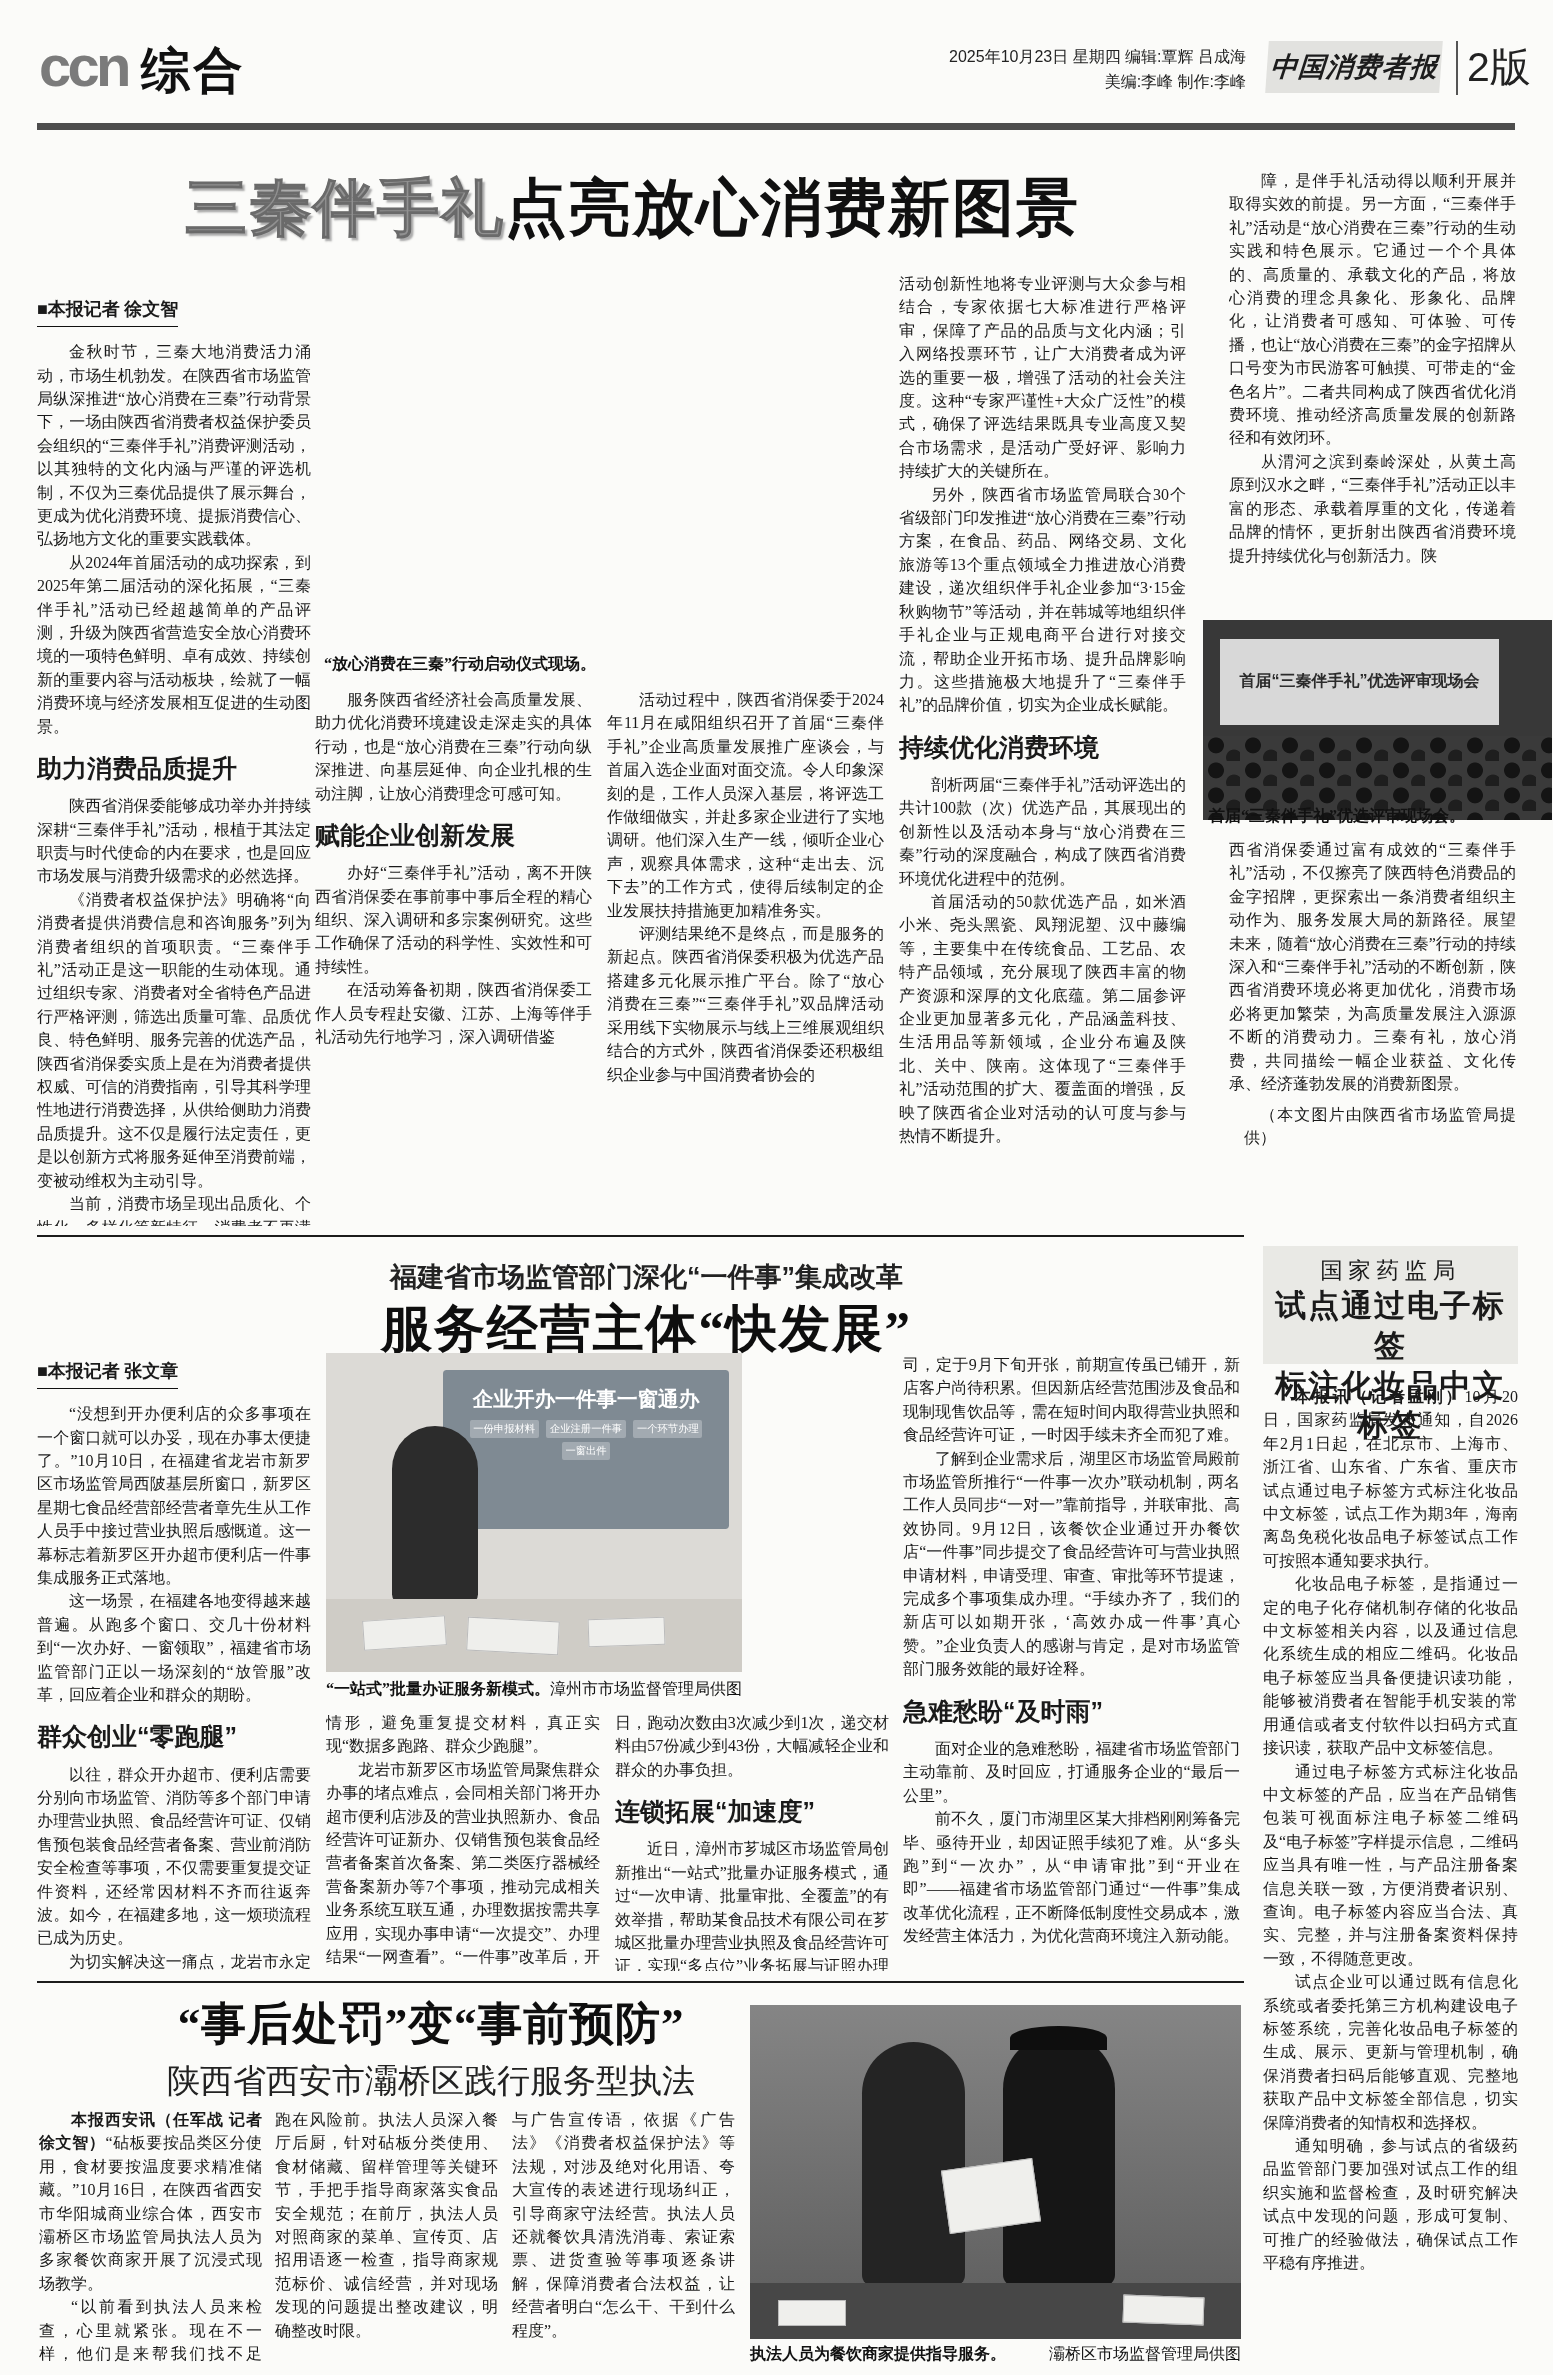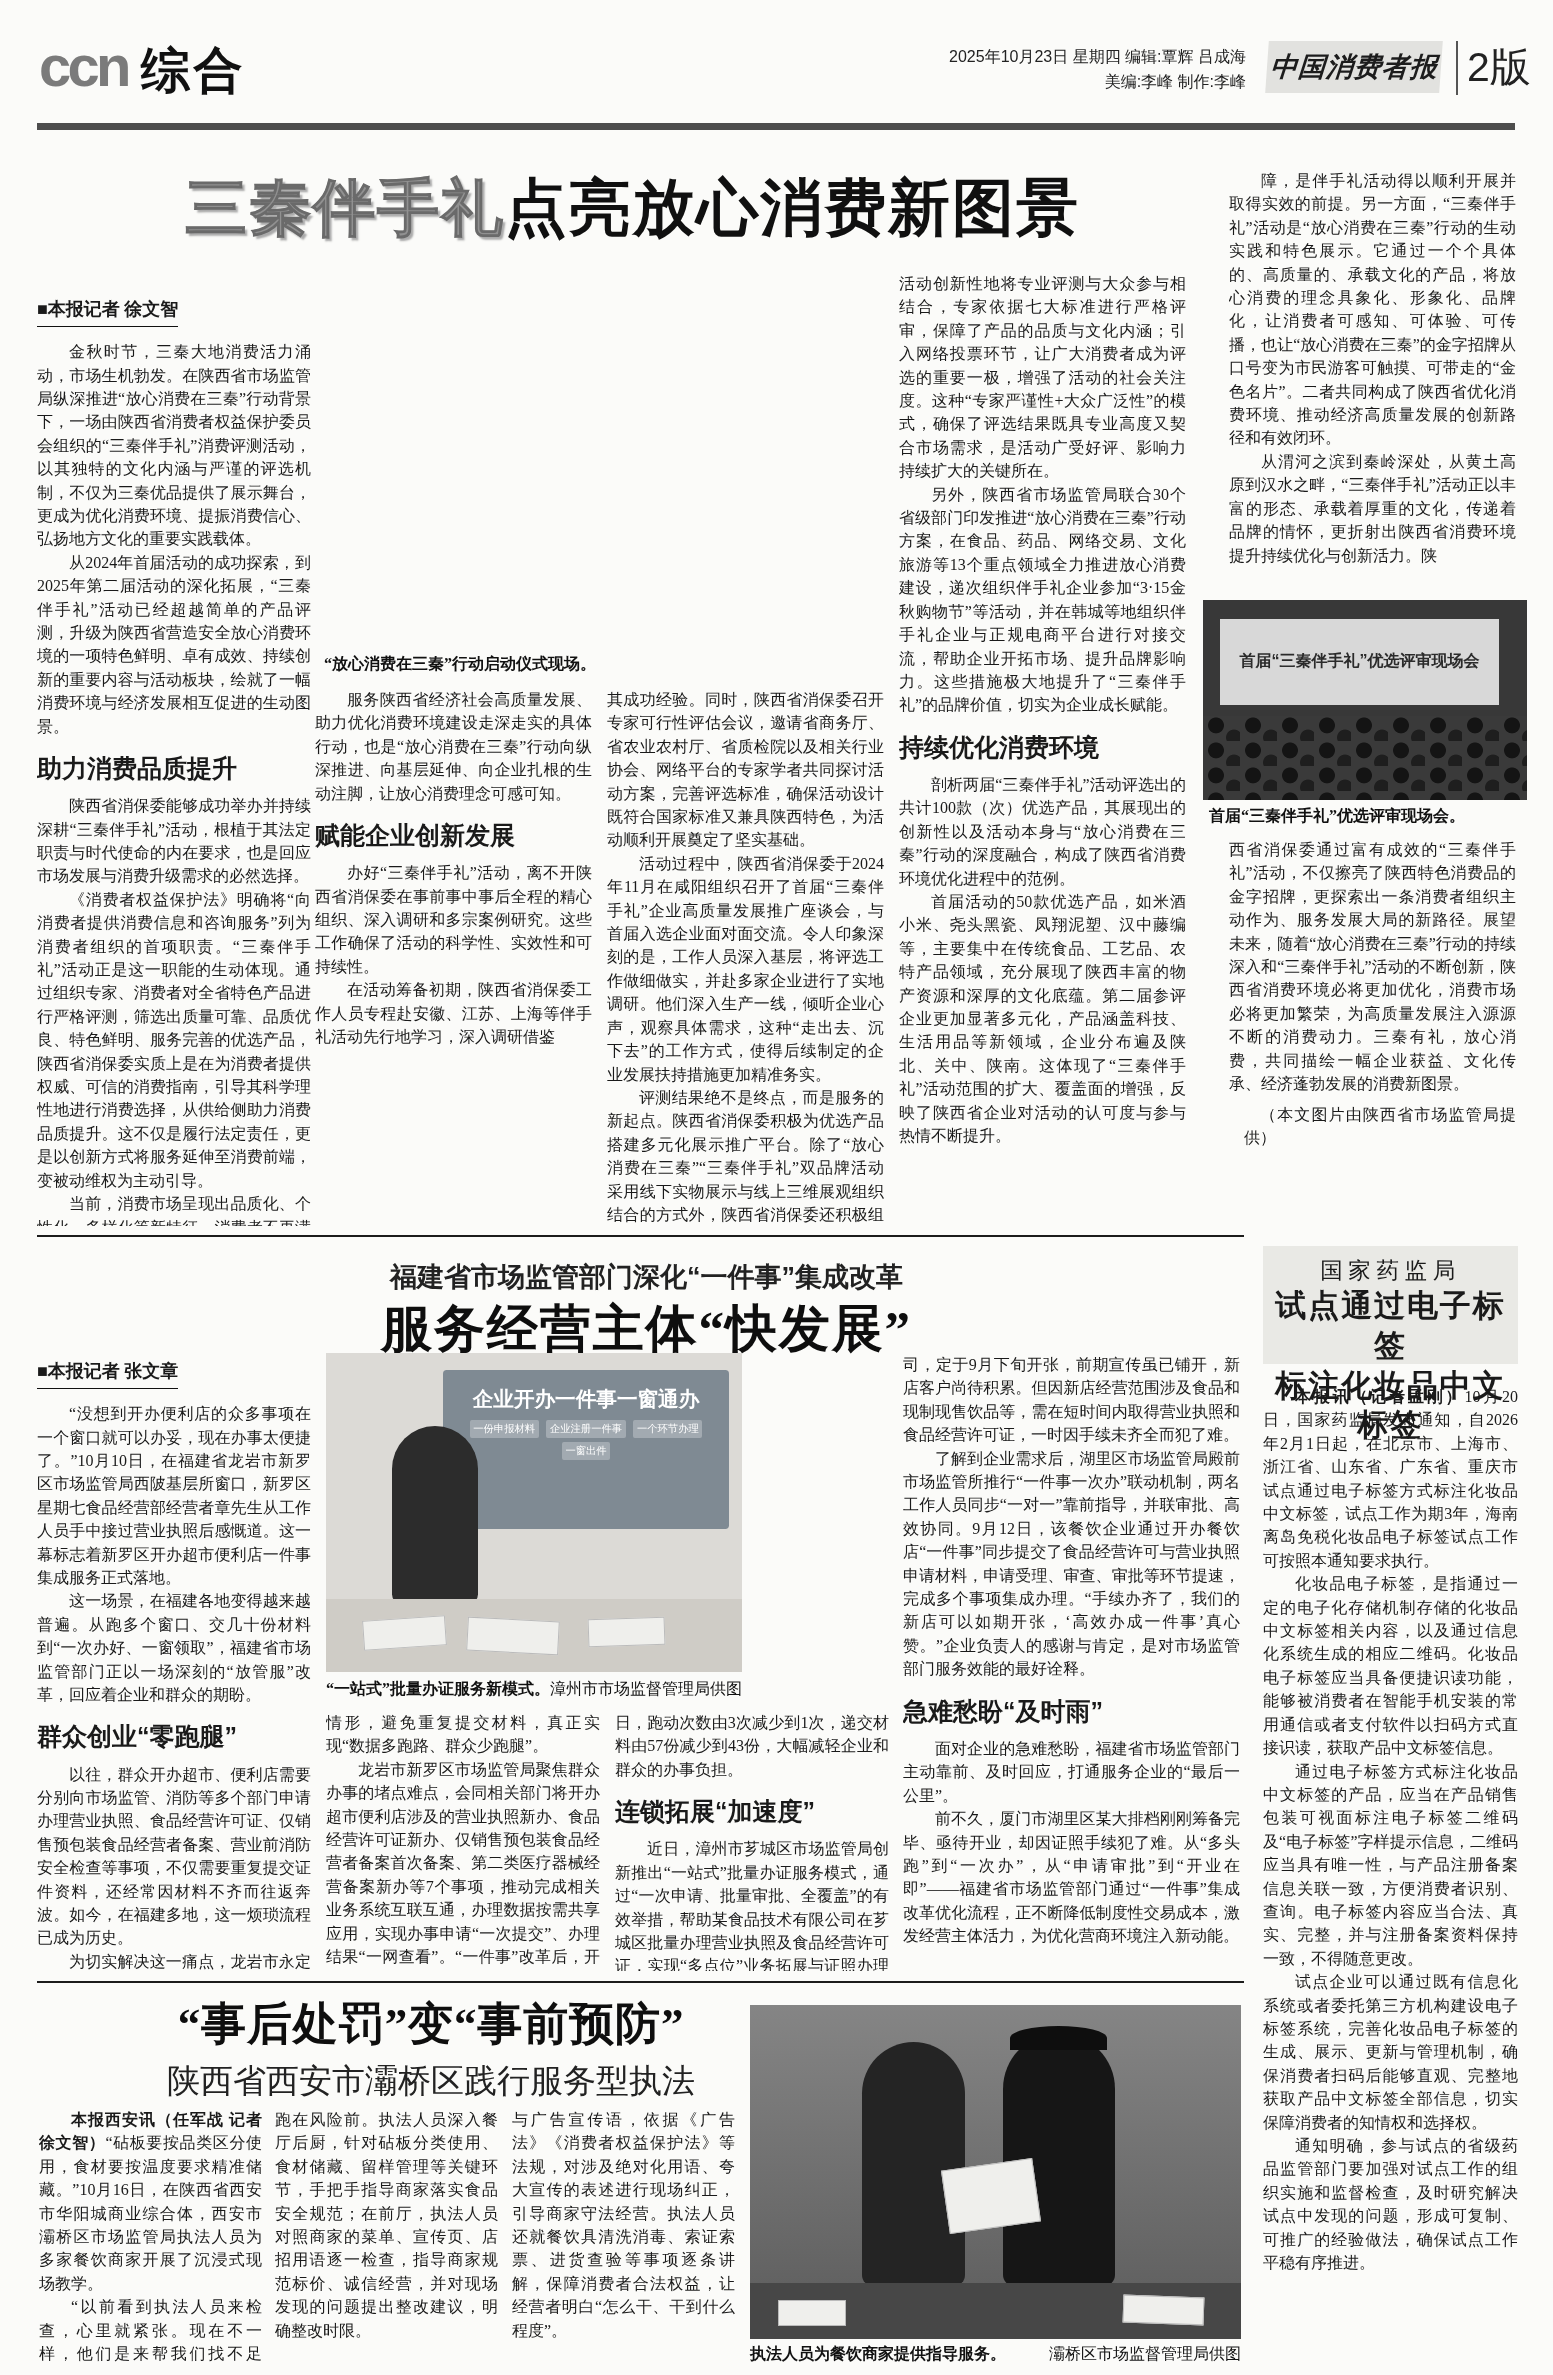--- a/index.html
+++ b/index.html
@@ -94,34 +94,33 @@
 
   <div class="abs caption" style="left:324px;top:654px;width:590px;">“放心消费在三秦”行动启动仪式现场。</div>
 
   <div class="abs bodytext" style="left:315px;top:688px;width:277px;height:538px;">
     <p class="para">服务陕西省经济社会高质量发展、助力优化消费环境建设走深走实的具体行动，也是“放心消费在三秦”行动向纵深推进、向基层延伸、向企业扎根的生动注脚，让放心消费理念可感可知。</p>
     <div class="subhead">赋能企业创新发展</div>
     <p class="para">办好“三秦伴手礼”活动，离不开陕西省消保委在事前事中事后全程的精心组织、深入调研和多宗案例研究。这些工作确保了活动的科学性、实效性和可持续性。</p>
     <p class="para">在活动筹备初期，陕西省消保委工作人员专程赴安徽、江苏、上海等伴手礼活动先行地学习，深入调研借鉴</p>
   </div>
   <div class="abs bodytext" style="left:607px;top:688px;width:277px;height:538px;">
-    <p class="para" style="text-indent:0;">其成功经验。同时，陕西省消保委召开专家可行性评估会议，邀请省商务厅、省农业农村厅、省质检院以及相关行业协会、网络平台的专家学者共同探讨活动方案，完善评选标准，确保活动设计既符合国家标准又兼具陕西特色，为活动顺利开展奠定了坚实基础。</p>
     <p class="para">活动过程中，陕西省消保委于2024年11月在咸阳组织召开了首届“三秦伴手礼”企业高质量发展推广座谈会，与首届入选企业面对面交流。令人印象深刻的是，工作人员深入基层，将评选工作做细做实，并赴多家企业进行了实地调研。他们深入生产一线，倾听企业心声，观察具体需求，这种“走出去、沉下去”的工作方式，使得后续制定的企业发展扶持措施更加精准务实。</p>
     <p class="para">评测结果绝不是终点，而是服务的新起点。陕西省消保委积极为优选产品搭建多元化展示推广平台。除了“放心消费在三秦”“三秦伴手礼”双品牌活动采用线下实物展示与线上三维展观组织结合的方式外，陕西省消保委还积极组织企业参与中国消费者协会的</p>
   </div>
 
   <div class="abs bodytext" style="left:899px;top:272px;width:287px;height:954px;">
     <p class="para" style="text-indent:0;">活动创新性地将专业评测与大众参与相结合，专家依据七大标准进行严格评审，保障了产品的品质与文化内涵；引入网络投票环节，让广大消费者成为评选的重要一极，增强了活动的社会关注度。这种“专家严谨性+大众广泛性”的模式，确保了评选结果既具专业高度又契合市场需求，是活动广受好评、影响力持续扩大的关键所在。</p>
     <p class="para">另外，陕西省市场监管局联合30个省级部门印发推进“放心消费在三秦”行动方案，在食品、药品、网络交易、文化旅游等13个重点领域全力推进放心消费建设，递次组织伴手礼企业参加“3·15金秋购物节”等活动，并在韩城等地组织伴手礼企业与正规电商平台进行对接交流，帮助企业开拓市场、提升品牌影响力。这些措施极大地提升了“三秦伴手礼”的品牌价值，切实为企业成长赋能。</p>
     <div class="subhead">持续优化消费环境</div>
     <p class="para">剖析两届“三秦伴手礼”活动评选出的共计100款（次）优选产品，其展现出的创新性以及活动本身与“放心消费在三秦”行动的深度融合，构成了陕西省消费环境优化进程中的范例。</p>
     <p class="para">首届活动的50款优选产品，如米酒小米、尧头黑瓷、凤翔泥塑、汉中藤编等，主要集中在传统食品、工艺品、农特产品领域，充分展现了陕西丰富的物产资源和深厚的文化底蕴。第二届参评企业更加显著多元化，产品涵盖科技、生活用品等新领域，企业分布遍及陕北、关中、陕南。这体现了“三秦伴手礼”活动范围的扩大、覆盖面的增强，反映了陕西省企业对活动的认可度与参与热情不断提升。</p>
   </div>
 
-  <div class="photo" style="left:1203px;top:600px;width:324px;height:200px;background:#383838;">
+  <div class="photo" style="left:1203px;top:620px;width:349px;height:200px;background:#383838;">
     <div class="abs screen" style="left:17px;top:19px;width:279px;height:86px;background:#d8d8d8;">
       <div style="font-size:16px;font-weight:bold;padding-top:32px;">首届“三秦伴手礼”优选评审现场会</div>
     </div>
     <div class="abs heads" style="left:0;bottom:0;width:100%;height:42%;"></div>
   </div>
   <div class="abs caption" style="left:1209px;top:806px;width:309px;">首届“三秦伴手礼”优选评审现场会。</div>
 
   <div class="abs bodytext" style="left:1229px;top:838px;width:287px;height:388px;">
     <p class="para" style="text-indent:0;">西省消保委通过富有成效的“三秦伴手礼”活动，不仅擦亮了陕西特色消费品的金字招牌，更探索出一条消费者组织主动作为、服务发展大局的新路径。展望未来，随着“放心消费在三秦”行动的持续深入和“三秦伴手礼”活动的不断创新，陕西省消费环境必将更加优化，消费市场必将更加繁荣，为高质量发展注入源源不断的消费动力。三秦有礼，放心消费，共同描绘一幅企业获益、文化传承、经济蓬勃发展的消费新图景。</p>
     <p class="para credit">（本文图片由陕西省市场监管局提供）</p>

